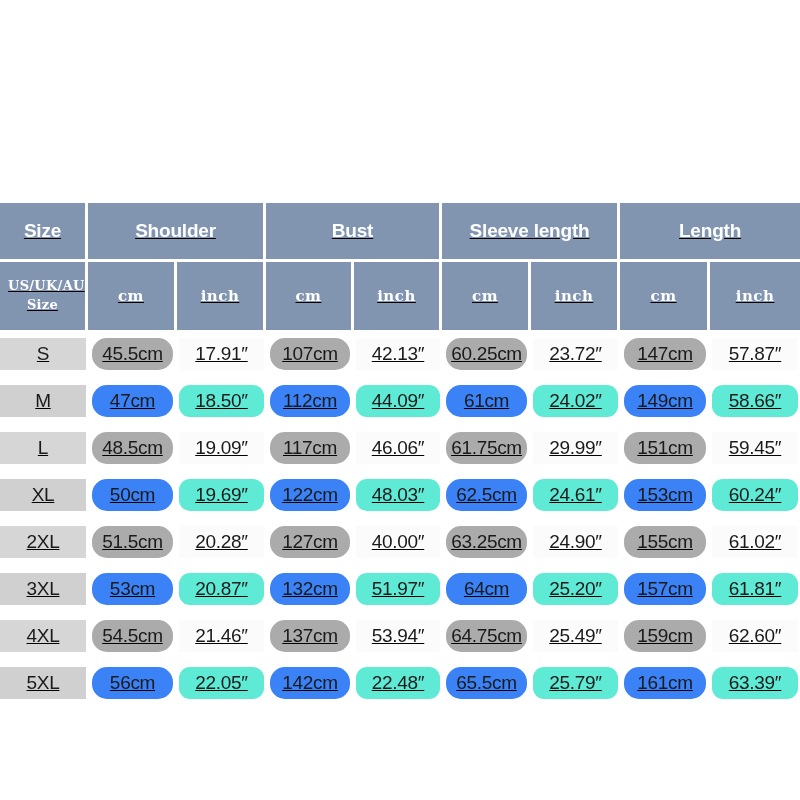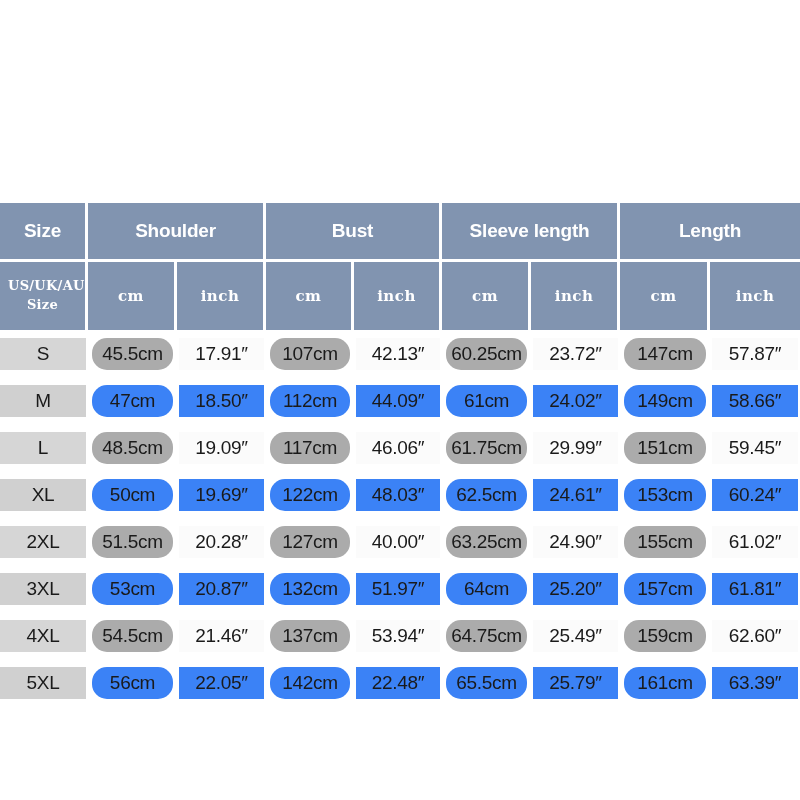--- a/index.html
+++ b/index.html
@@ -13,20 +13,21 @@
     position: relative;
     font-family: "Liberation Sans", sans-serif;
     overflow: hidden;
   }
 
   #size-chart {
     position: absolute;
     left: 0;
     top: 203px;
     width: 672px;
+    text-decoration: underline;
   }
 
   .chart-table {
     width: 800px;
     border-collapse: separate;
     border-spacing: 0;
     table-layout: fixed;
   }
 
   
@@ -113,21 +114,21 @@
     border-radius: 15px;
   }
   .data-row.alt .td-cm .cell-inner { background: #3b82f6; }
 
   
   .td-inch { background: #ffffff; }
   .td-inch .cell-inner {
     background: #fbfbfb;
     margin: 0 2px;
   }
-  .data-row.alt .td-inch .cell-inner { background: #3b82f6; }
+  .data-row.alt .td-inch .cell-inner { background: #5eead4; border-radius: 11px; }
 
   .spacer-row td {
     height: 3px;
     padding: 0;
     background: #ffffff;
   }
 </style>
 </head>
 <body>
 

